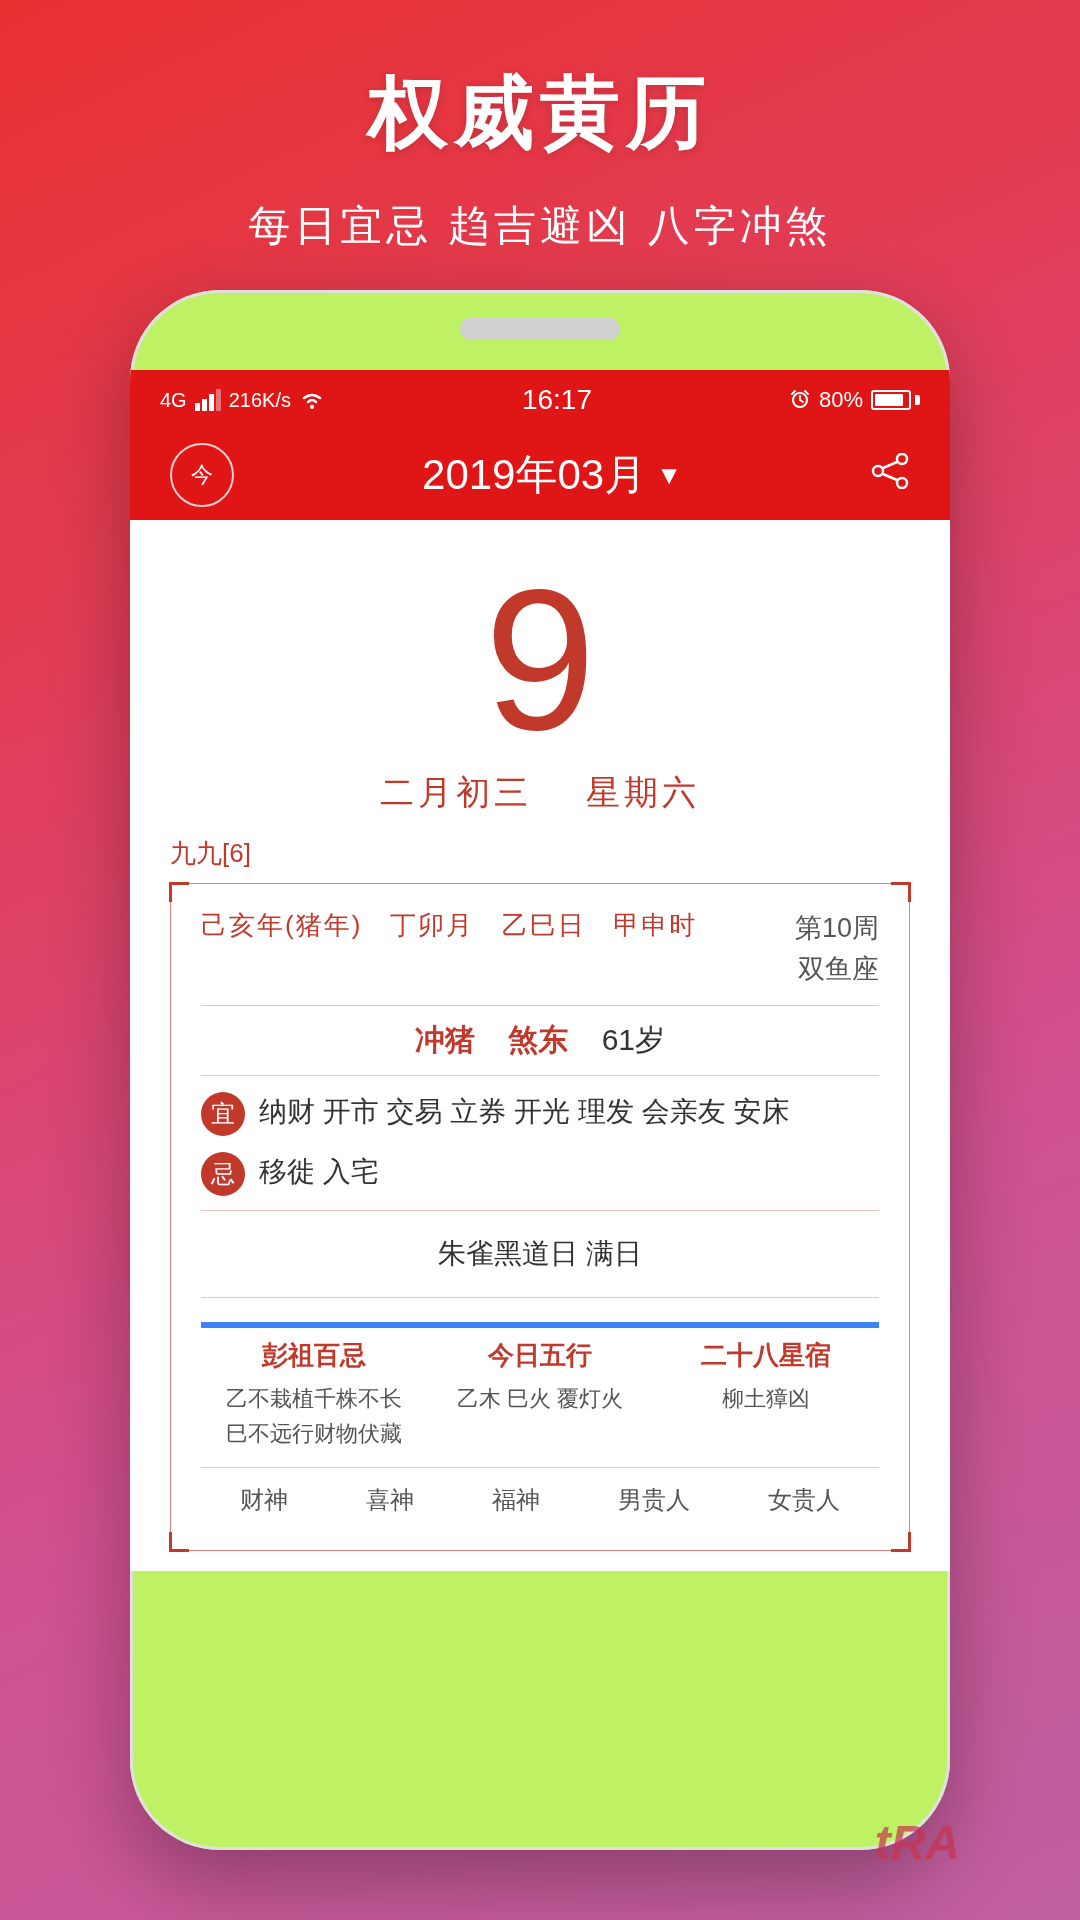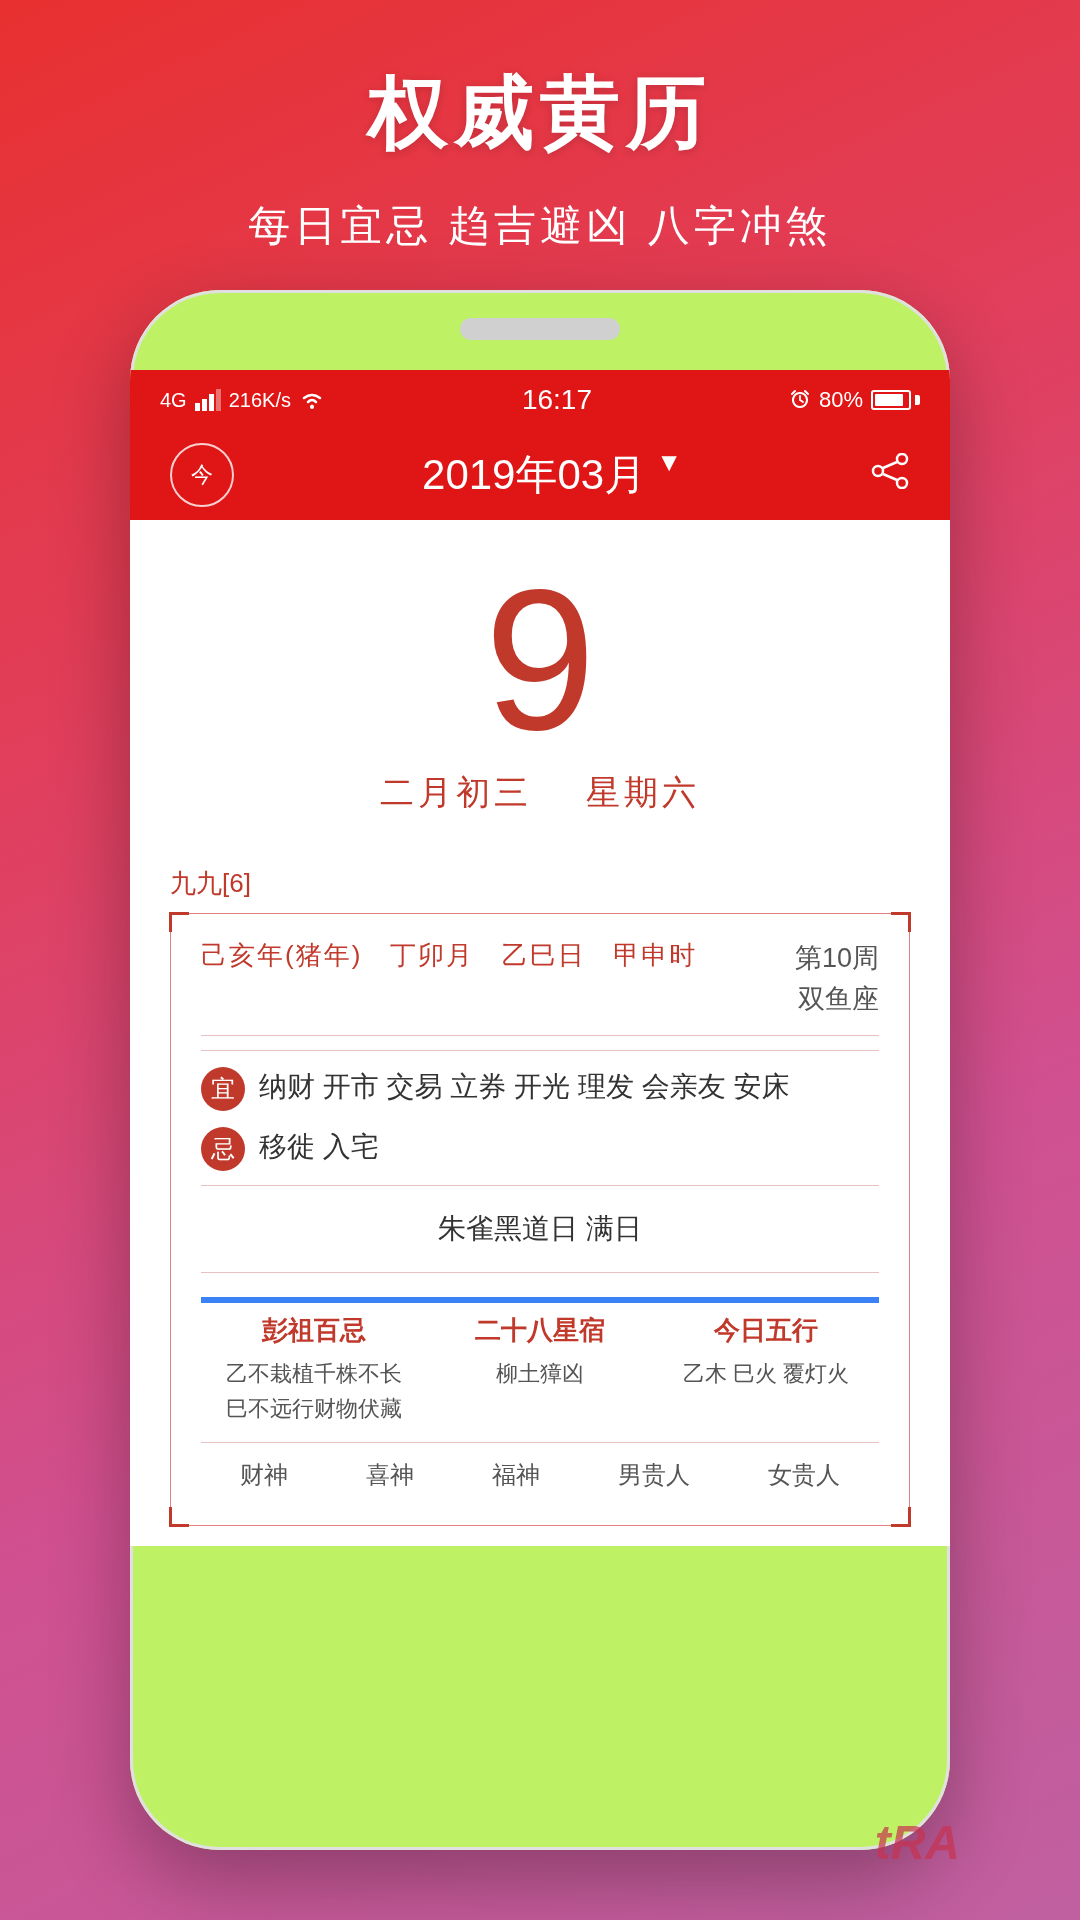--- a/index.html
+++ b/index.html
@@ -136,20 +136,21 @@
       align-items: center;
       justify-content: center;
       color: white;
       font-size: 22px;
     }
     .nav-title {
       font-size: 42px;
       color: white;
       font-weight: 500;
       display: flex;
+      align-items: center;
       gap: 10px;
     }
     .nav-share {
       color: white;
       font-size: 36px;
     }
 
     
     .main-content {
       background: white;
@@ -167,21 +168,20 @@
       font-size: 200px;
       color: #c0392b;
       font-weight: 300;
       line-height: 1;
       margin-bottom: 10px;
     }
     .date-lunar {
       font-size: 34px;
       color: #c0392b;
       letter-spacing: 4px;
-      margin-bottom: 30px;
     }
 
     
     .info-card-section {
       padding: 0 40px 20px 40px;
       background: white;
     }
     .nine-nine-label {
       font-size: 26px;
       color: #c0392b;
@@ -440,20 +440,27 @@
             <span>甲申时</span>
           </div>
           <div class="ganzhi-side">
             <div>第10周</div>
             <div>双鱼座</div>
           </div>
         </div>
 
         <hr class="divider">
 
+        <div class="chong-row">
+          <span class="chong-label">冲猪</span>
+          &nbsp;&nbsp;
+          <span class="chong-label">煞东</span>
+          &nbsp;&nbsp;
+          <span class="chong-value">61岁</span>
+        </div>
 
         <hr class="divider">
 
         <div class="yi-ji-row">
           <div class="yi-badge">宜</div>
           <div class="yi-ji-text">纳财 开市 交易 立券 开光 理发 会亲友 安床</div>
         </div>
 
         <div class="yi-ji-row">
           <div class="ji-badge">忌</div>
@@ -468,26 +475,26 @@
 
         <div class="bottom-grid">
           <div class="bottom-grid-item">
             <div class="bottom-grid-title">彭祖百忌</div>
             <div class="bottom-grid-text">
               <div>乙不栽植千株不长</div>
               <div>巳不远行财物伏藏</div>
             </div>
           </div>
           <div class="bottom-grid-item">
+            <div class="bottom-grid-title">今日五行</div>
+            <div class="bottom-grid-text">乙木 巳火 覆灯火</div>
+          </div>
+          <div class="bottom-grid-item">
             <div class="bottom-grid-title">二十八星宿</div>
             <div class="bottom-grid-text">柳土獐凶</div>
-          </div>
-          <div class="bottom-grid-item">
-            <div class="bottom-grid-title">今日五行</div>
-            <div class="bottom-grid-text">乙木 巳火 覆灯火</div>
           </div>
         </div>
 
         <div class="shen-row">
           <div class="shen-item">财神</div>
           <div class="shen-item">喜神</div>
           <div class="shen-item">福神</div>
           <div class="shen-item">男贵人</div>
           <div class="shen-item">女贵人</div>
         </div>

